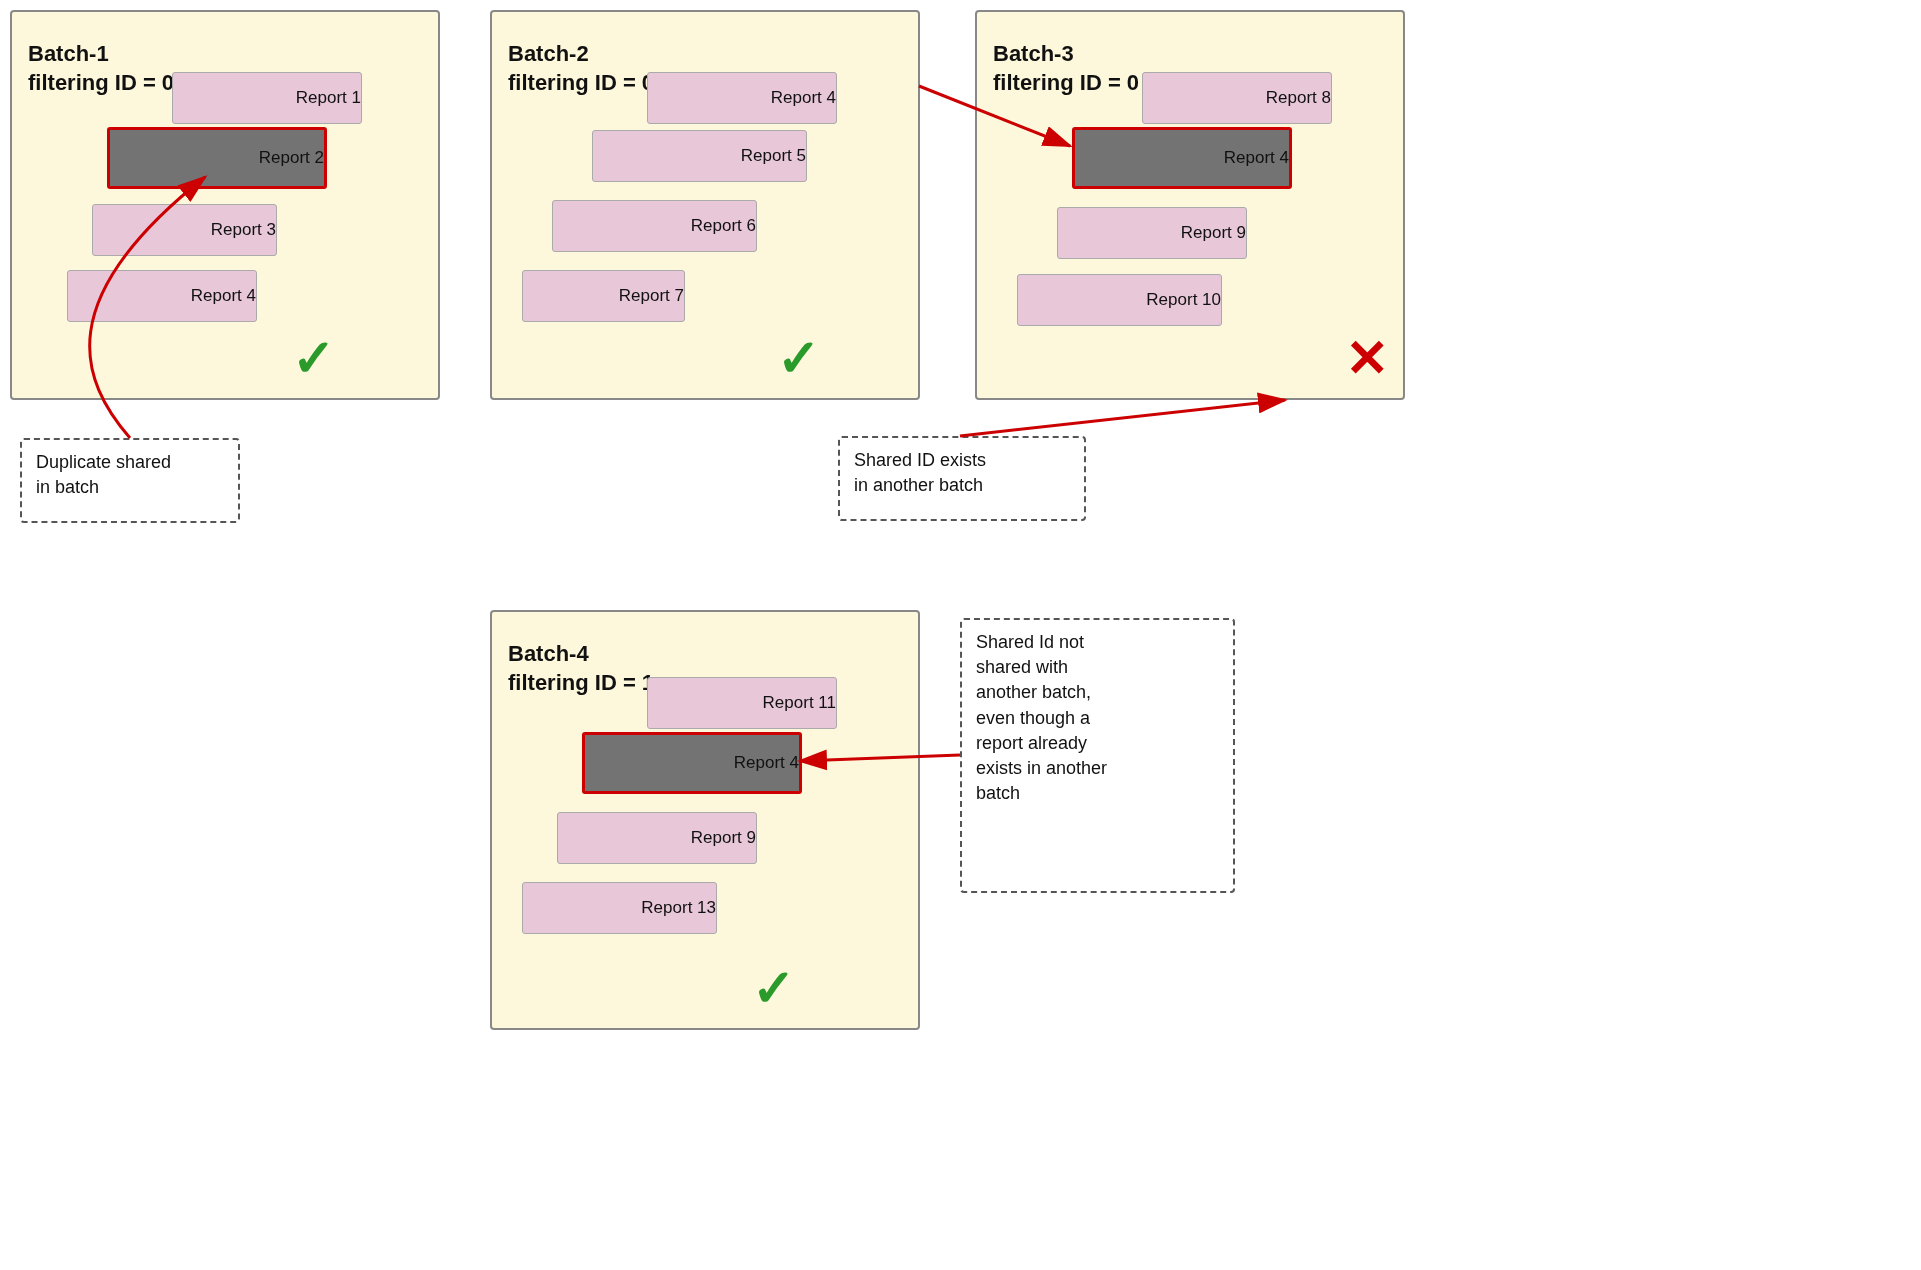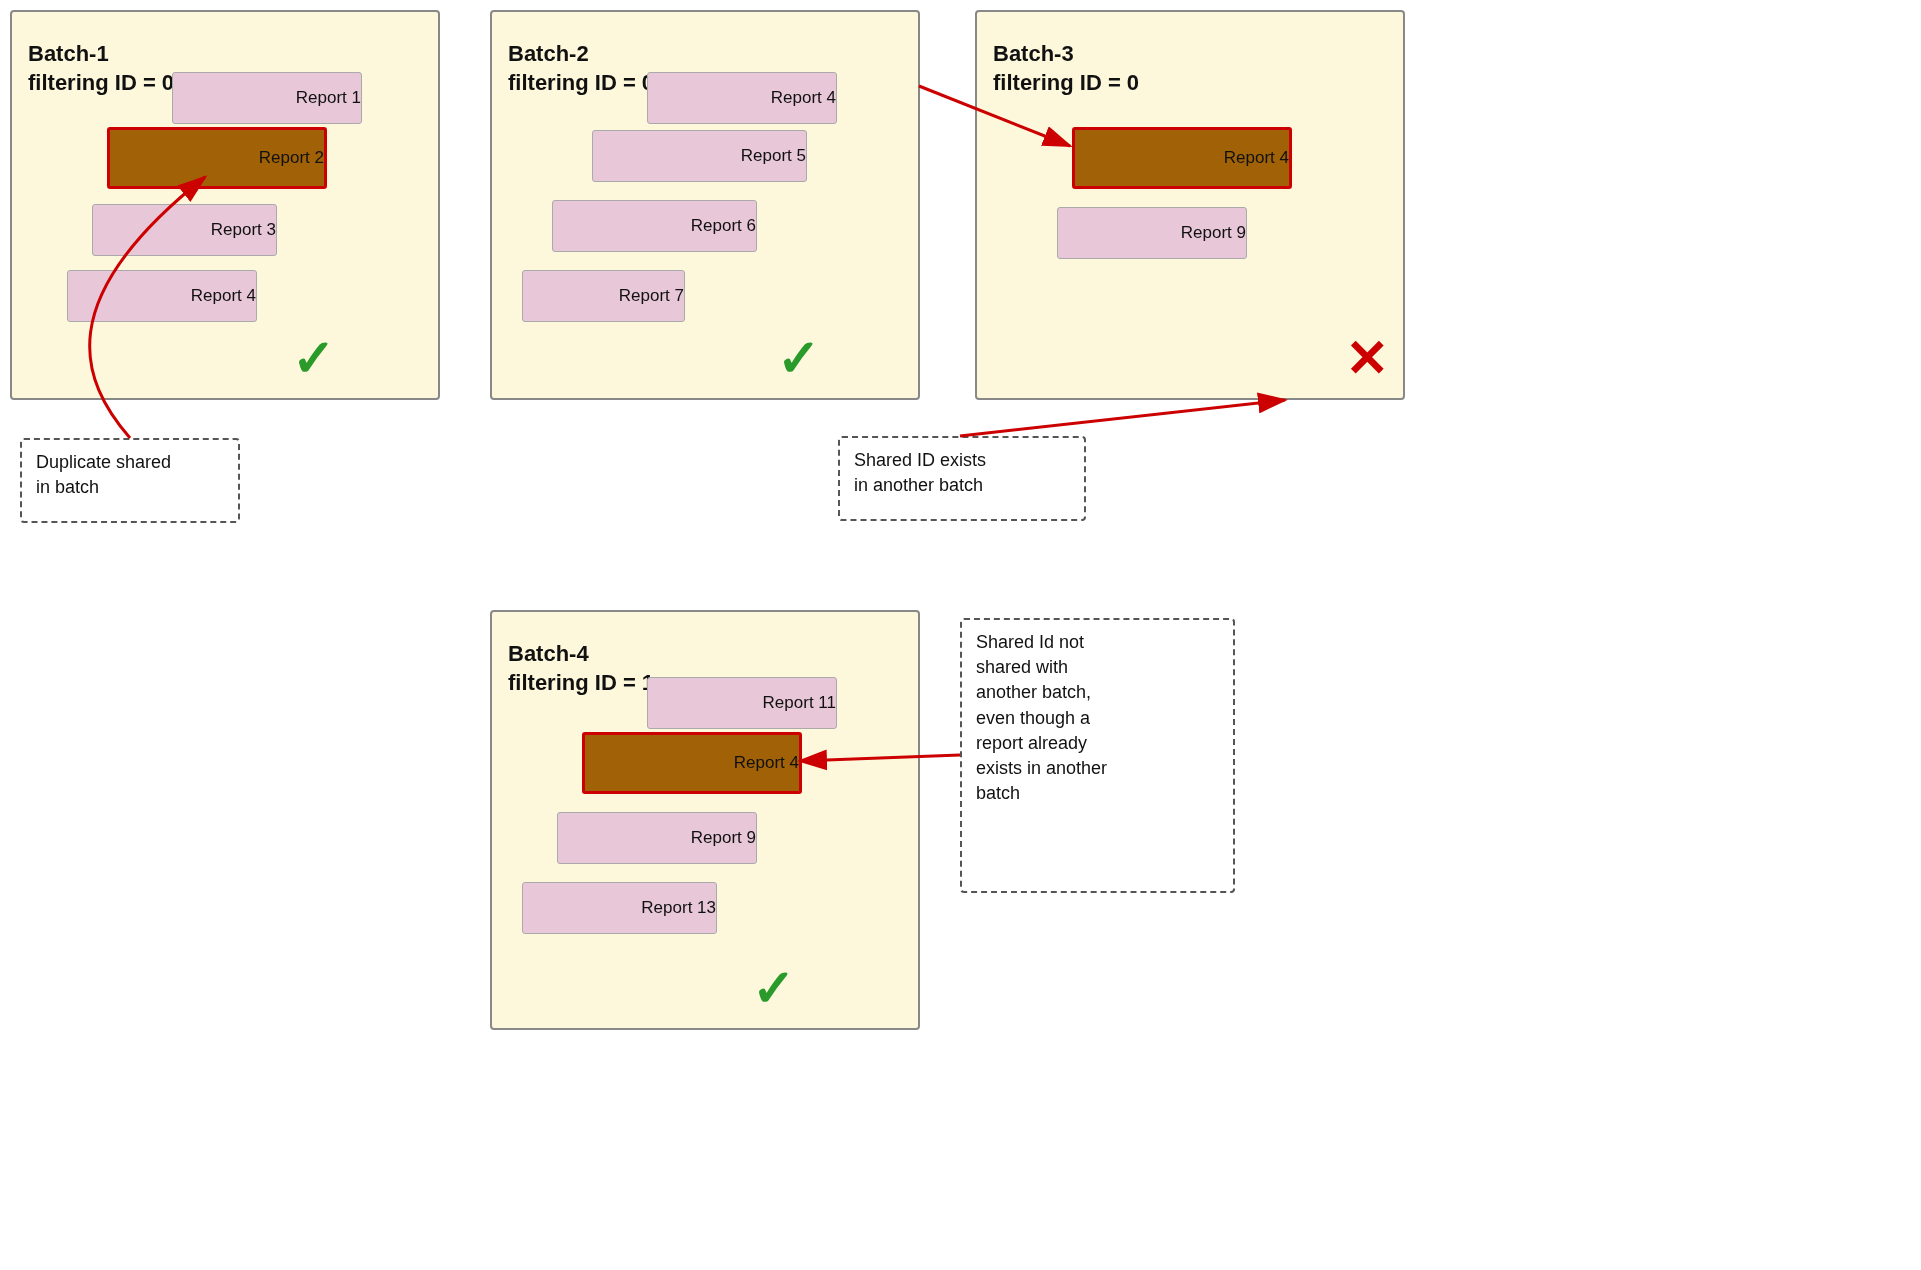--- a/index.html
+++ b/index.html
@@ -44,21 +44,21 @@
       font-size: 17px;
       color: #111;
       display: flex;
       align-items: center;
       justify-content: flex-end;
       position: absolute;
     }
 
     .report-card.highlighted {
       border: 3px solid #cc0000;
-      background: #a16207;
+      background: #737373;
     }
 
     
     .checkmark {
       position: absolute;
       color: #2a9a2a;
       font-size: 52px;
       font-weight: bold;
       line-height: 1;
     }
@@ -139,25 +139,31 @@
       <span>Report 7</span>
     </div>
 
     <div class="checkmark" style="left:285px; bottom:14px; color:#2a9a2a; font-size:52px;">✓</div>
   </div>
 
   <div class="batch-box" style="left:975px; top:10px; width:430px; height:390px;">
     <div class="batch-title" style="white-space:pre-line;">Batch-3
 filtering ID = 0</div>
 
+    <div class="report-card" style="left:165px; top:60px; width:190px; height:52px;">
+      <span>Report 8</span>
+    </div>
     <div class="report-card highlighted" style="left:95px; top:115px; width:220px; height:62px;">
       <span>Report 4</span>
     </div>
     <div class="report-card" style="left:80px; top:195px; width:190px; height:52px;">
       <span>Report 9</span>
+    </div>
+    <div class="report-card" style="left:40px; top:262px; width:205px; height:52px;">
+      <span>Report 10</span>
     </div>
 
     <div class="xmark" style="right:14px; bottom:14px; color:#cc0000; font-size:52px; font-weight:bold;">✕</div>
   </div>
 
   <div class="batch-box" style="left:490px; top:610px; width:430px; height:420px;">
     <div class="batch-title" style="white-space:pre-line;">Batch-4
 filtering ID = 1</div>
 
     <div class="report-card" style="left:155px; top:65px; width:190px; height:52px;">

